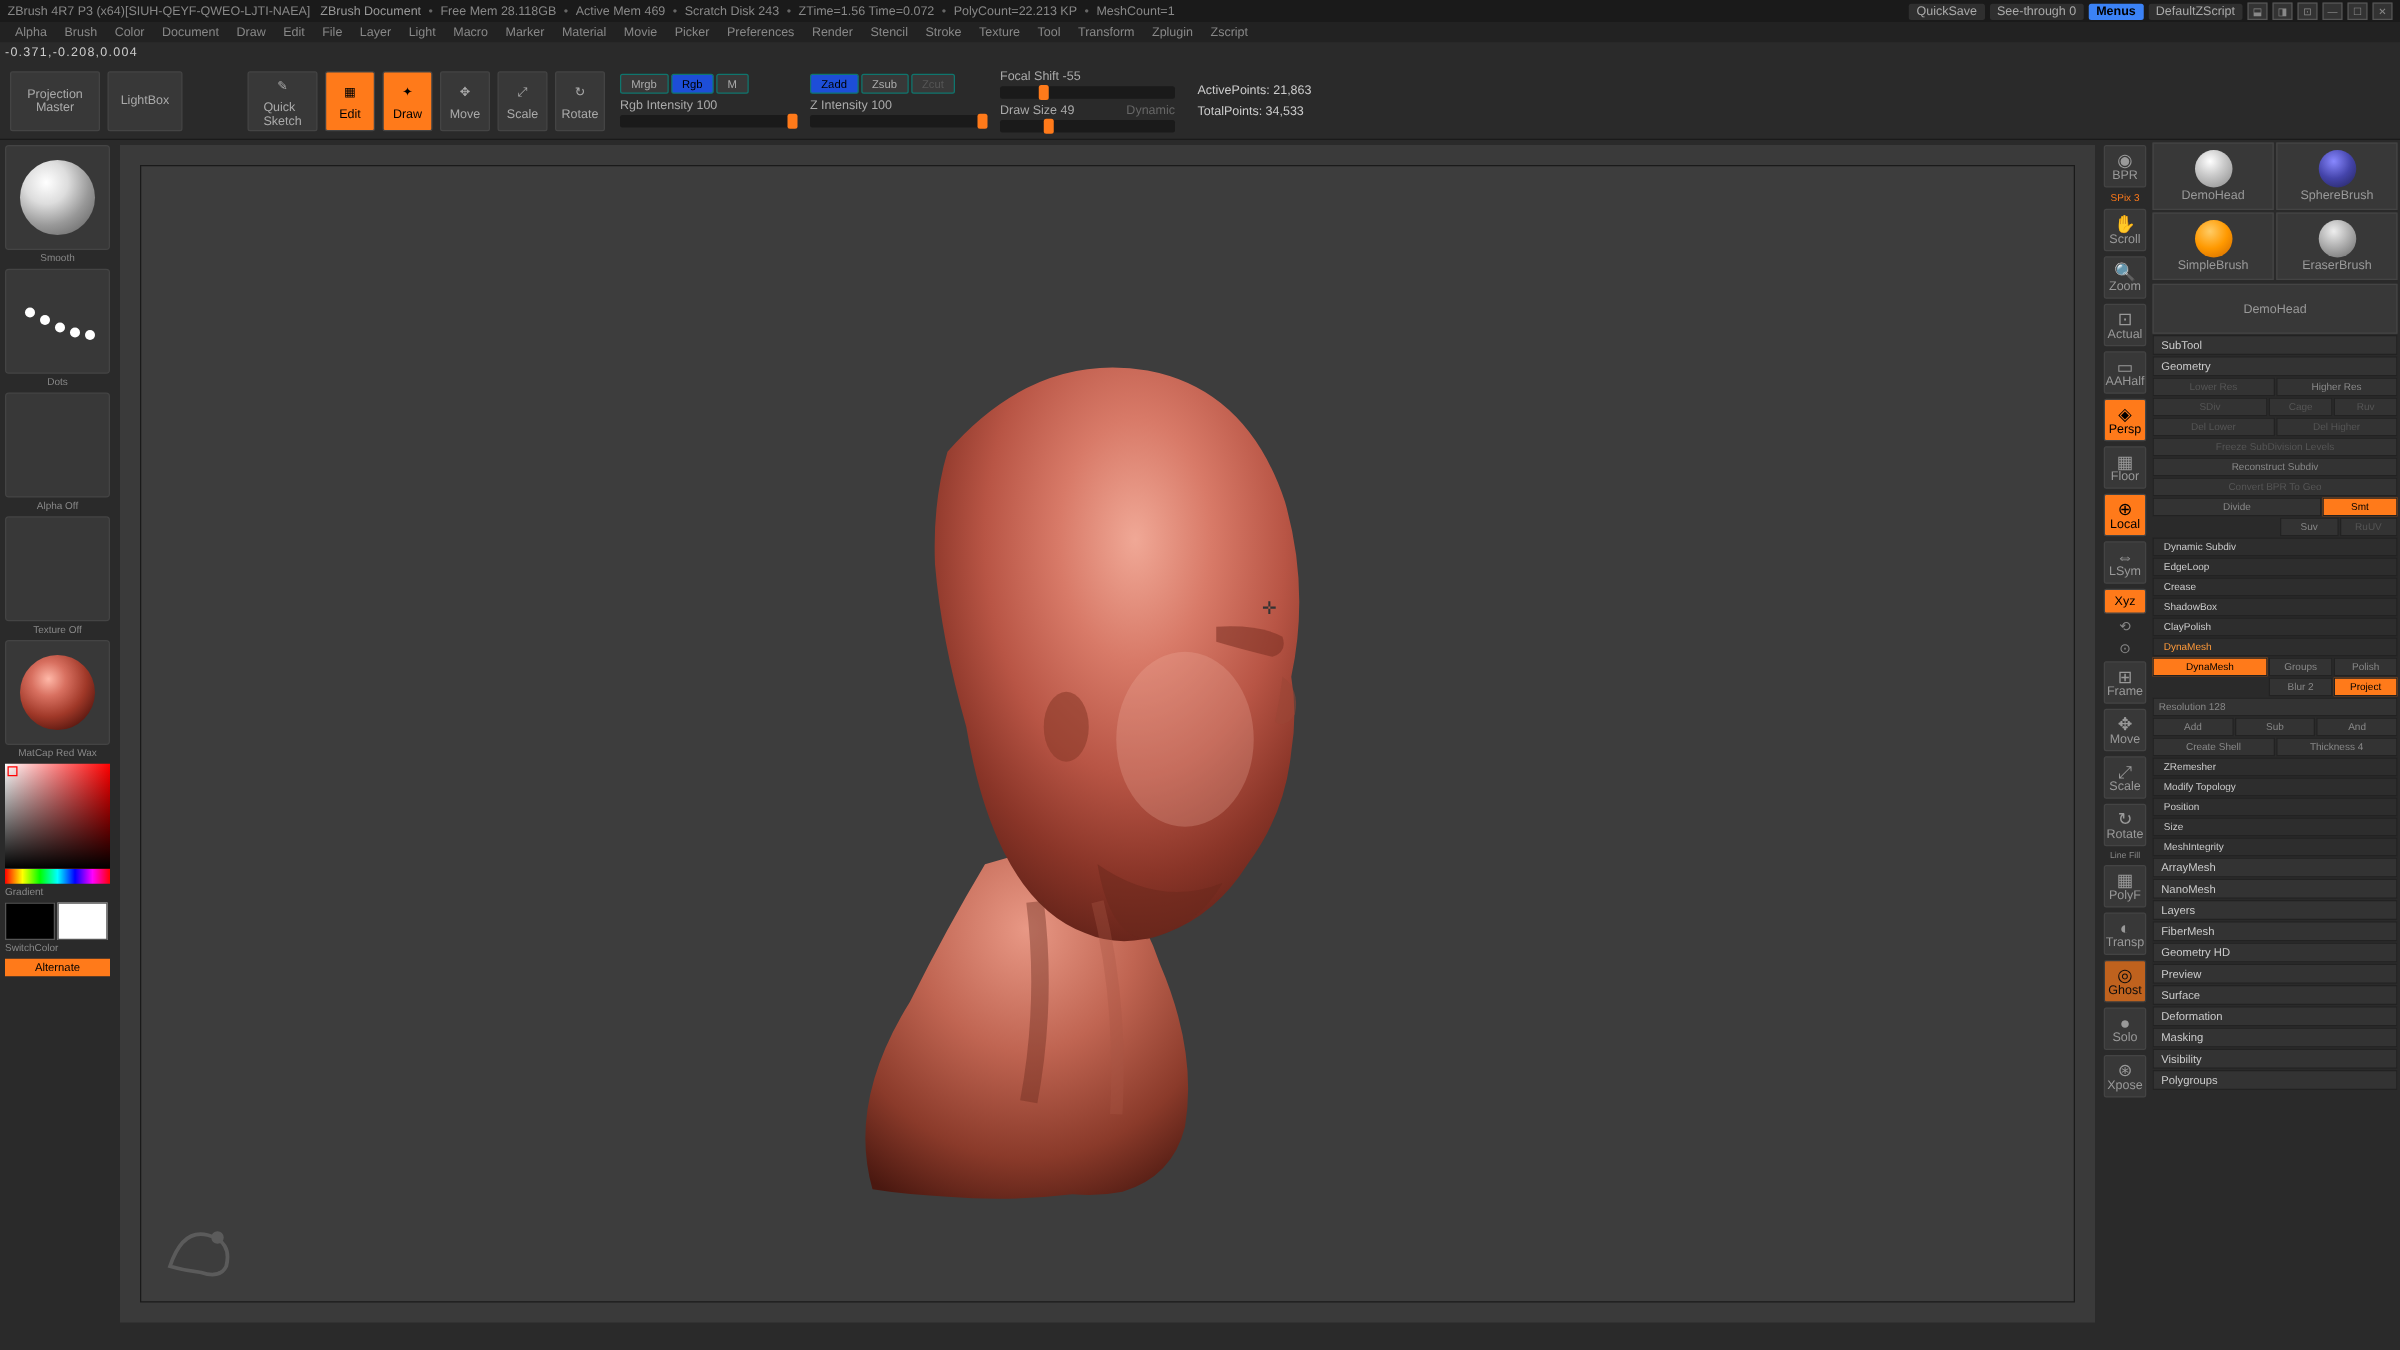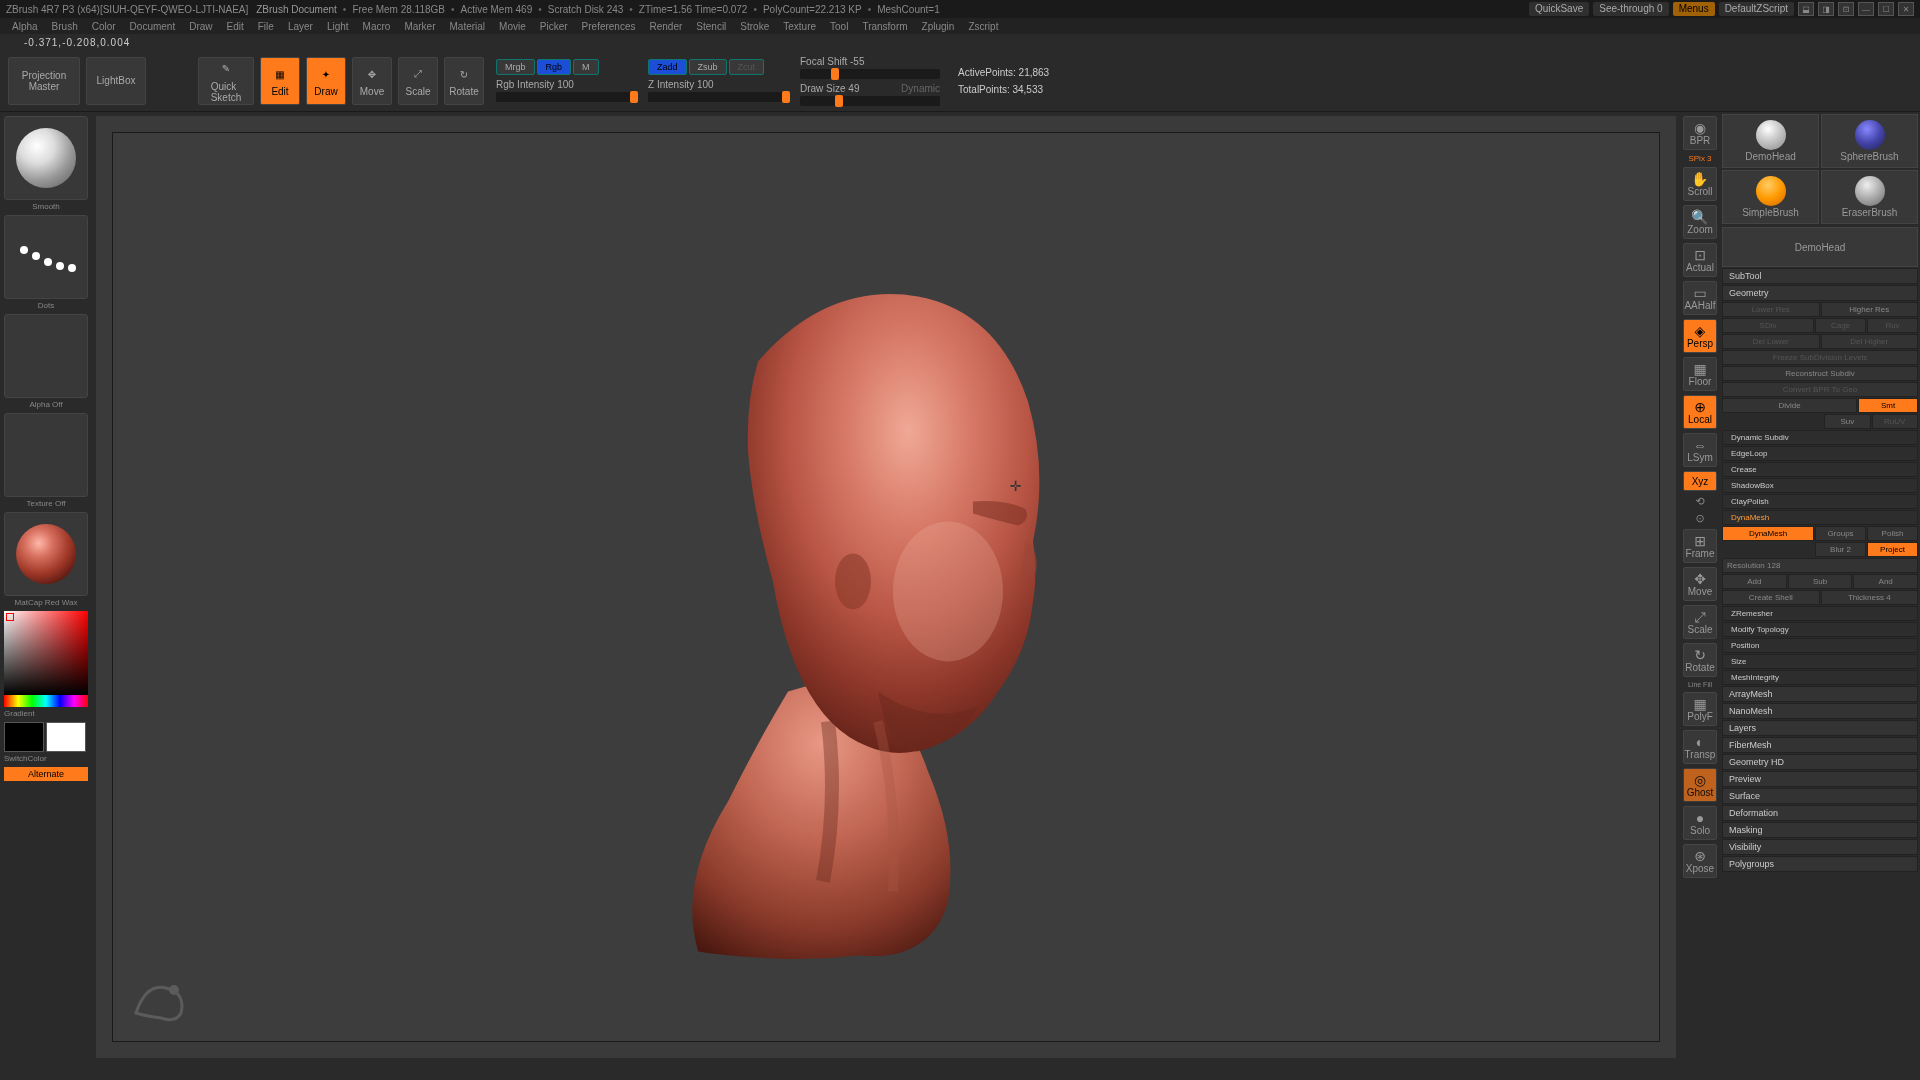--- a/index.html
+++ b/index.html
@@ -1,26 +1,26 @@
 <!DOCTYPE html>
 <html><head>
 <meta charset="utf-8">
 <style>
 *{margin:0;padding:0;box-sizing:border-box;font-family:Verdana,sans-serif;font-size:10px;user-select:none}
 body{background:#2a2a2a;color:#aaa;width:1920px;height:1080px;overflow:hidden;position:relative}
 .titlebar{height:18px;background:#1a1a1a;display:flex;align-items:center;padding:0 6px;color:#888;font-size:9px}
 .titlebar .info{margin-left:8px;color:#999}
 .titlebar .sep{margin:0 6px;color:#666}
-.titlebar .r{margin-left:auto;display:flex;gap:4px}
-.btn-o{background:#a16207;color:#000;padding:1px 6px;font-weight:normal;border-radius:2px}
+.titlebar .r{margin-left:auto;display:flex;align-items:center;gap:4px}
+.btn-o{background:#3b82f6;color:#000;padding:1px 6px;font-weight:bold;border-radius:2px}
 .btn-d{background:#2f2f2f;color:#aaa;padding:1px 6px;border-radius:2px}
 .winbtn{width:16px;height:14px;background:#333;border:1px solid #555;display:flex;align-items:center;justify-content:center;font-size:8px}
 .menubar{height:16px;background:#222;display:flex;align-items:center;padding:0 6px;gap:2px;color:#888;font-size:9px}
 .menubar span{padding:0 6px;cursor:pointer}
-.coords{height:16px;background:#2a2a2a;color:#ccc;padding:0 24px;display:flex;align-items:center;font-size:10px;letter-spacing:1px}
+.coords{height:16px;background:#2a2a2a;color:#ccc;padding:0 4px;display:flex;align-items:center;font-size:10px;letter-spacing:1px}
 .topshelf{height:62px;background:#2a2a2a;display:flex;align-items:center;padding:4px 8px;gap:6px;border-bottom:1px solid #1a1a1a}
 .shelf-btn{width:56px;height:48px;background:#383838;border:1px solid #444;display:flex;flex-direction:column;align-items:center;justify-content:center;gap:2px;font-size:8px;color:#aaa;border-radius:2px}
 .shelf-btn .ico{width:20px;height:20px;display:flex;align-items:center;justify-content:center}
 .shelf-btn.active{background:#ff7a1a;color:#000}
 .shelf-slider{display:flex;flex-direction:column;gap:2px;min-width:140px}
 .shelf-slider .track{height:10px;background:#1a1a1a;position:relative;border-radius:2px}
 .shelf-slider .thumb{position:absolute;top:-1px;width:8px;height:12px;background:#ff7a1a;border-radius:2px}
 .shelf-slider .lab{display:flex;gap:6px;font-size:9px}
 .chip{padding:2px 8px;background:#383838;border:1px solid #0f766e;border-radius:2px;font-size:9px}
 .chip.active{background:#1d4ed8;color:#000}

